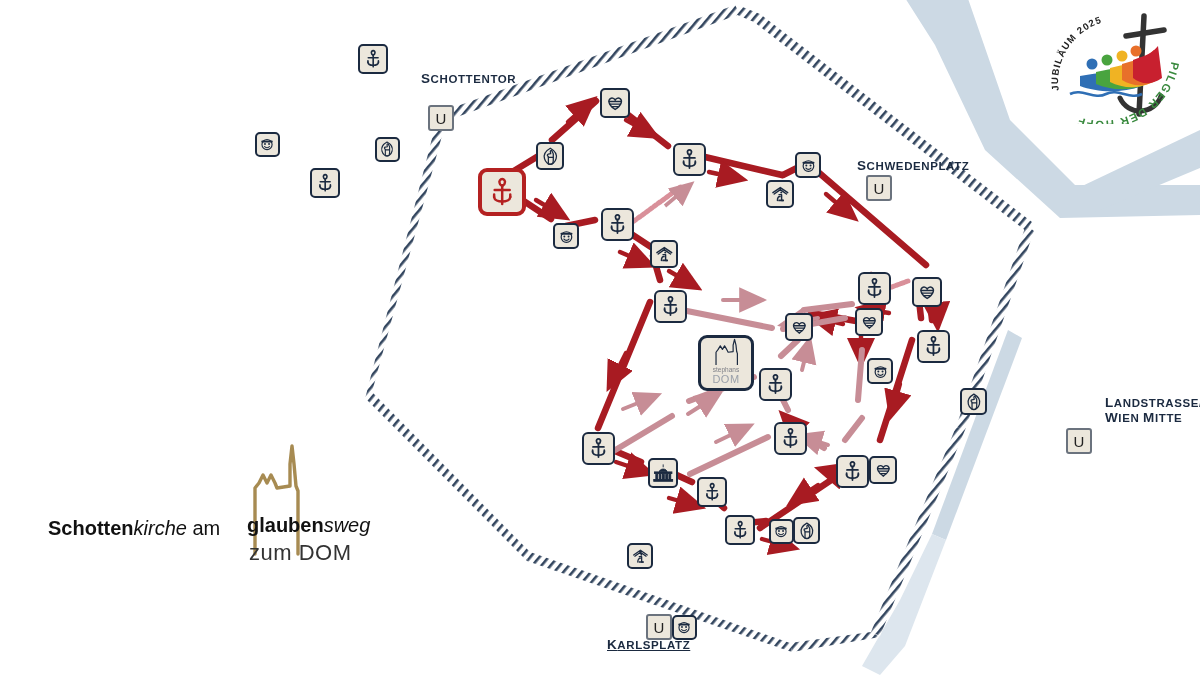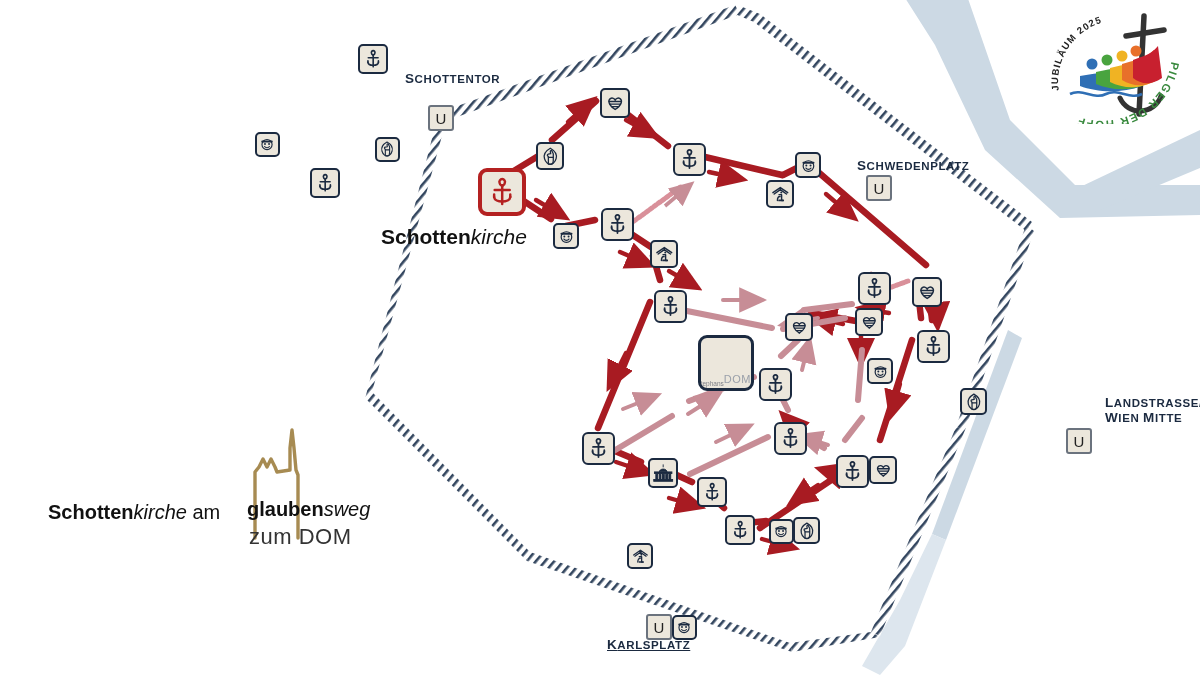--- a/index.html
+++ b/index.html
@@ -10,21 +10,21 @@
   .lbl{position:absolute;font-family:"Liberation Sans",sans-serif;color:#1b2a40;
        font-weight:bold;letter-spacing:.6px;white-space:pre;}
   .lbl.station{font-size:11.5px;font-variant:small-caps;text-transform:uppercase;}
   .lbl.station .big{font-size:13.5px;}
 
   .kirche-label{position:absolute;left:381px;top:225px;font-size:21px;color:#111;white-space:nowrap;}
   .kirche-label b{font-weight:bold;}
   .kirche-label i{font-style:italic;font-weight:normal;}
 
   
-  #brand{position:absolute;left:48px;top:476px;width:400px;height:90px;}
+  #brand{position:absolute;left:48px;top:492px;width:400px;height:90px;}
   #brand .line1{position:absolute;left:0;top:25px;font-size:20px;color:#111;white-space:nowrap;}
   #brand .line1 b{font-weight:bold;} #brand .line1 i{font-style:italic;}
   #brand .l2a{position:absolute;left:199px;top:22px;font-size:20px;white-space:nowrap;color:#111;}
   #brand .l2a b{font-weight:bold;} #brand .l2a i{font-style:italic;font-weight:normal;}
   #brand .l2b{position:absolute;left:201px;top:48px;font-size:22px;color:#333;letter-spacing:.5px;white-space:nowrap;font-weight:300;}
   #brandsil{position:absolute;left:180px;top:-56px;width:120px;height:120px;}
 
   
   #logo{position:absolute;left:1040px;top:2px;width:158px;height:122px;}
 </style>
@@ -522,52 +522,49 @@
       <circle cx="16" cy="17" r="9"></circle>
       <path d="M7.5 11.5 L24.5 11.5" stroke-width="3.4"></path>
       <circle cx="12.4" cy="16" r="1.7" fill="#1b2a40" stroke="none"></circle>
       <circle cx="19.6" cy="16" r="1.7" fill="#1b2a40" stroke="none"></circle>
       <path d="M11.8 20.5 C13.5 23.2 18.5 23.2 20.2 20.5"></path>
     </g>
           </svg></span>
       </div>
     </div>
 
-  <div id="domMarker" style="position: absolute; left: 698px; top: 335px; width: 56px; height: 56px; background: rgb(236, 231, 220); border: 3px solid rgb(27, 42, 64); border-radius: 9px; box-sizing: border-box; display: flex; flex-direction: row; align-items: flex-end; justify-content: flex-end; overflow: hidden;">
+  <div id="domMarker" style="position: absolute; left: 698px; top: 335px; width: 56px; height: 56px; background: rgb(236, 231, 220); border: 3px solid rgb(27, 42, 64); border-radius: 9px; box-sizing: border-box; display: flex; flex-direction: column; align-items: center; justify-content: flex-end; overflow: hidden;">
       <svg viewBox="0 0 56 40" style="width:100%;height:30px;">
      <path d="M14,38 L14,20 L17,16 L20,11 L23,16 L26,11 L29,16 L31,20 L38,19 L38,10 L40,2 L42,10 L43,19 L44,22 L44,38" fill="none" stroke="#1b2a40" stroke-width="1.7" stroke-linejoin="round"></path>
    </svg>
    <div style="font-size:6.5px;color:#7d7f86;line-height:1;margin-bottom:1px;font-family:'Liberation Sans',sans-serif;">stephans</div>
    <div style="font-size:11px;color:#9aa0aa;line-height:1;margin-bottom:3px;letter-spacing:.5px;font-family:'Liberation Sans',sans-serif;">DOM</div>
     </div>
 
   <div id="labels">
-      <div class="lbl station" style="left: 405px; top: 71px; text-align: center;"><div><span class="big">S</span>CHOTTENTOR</div></div>
+      <div class="lbl station" style="left: 421px; top: 71px; text-align: center;"><div><span class="big">S</span>CHOTTENTOR</div></div>
       <div class="lbl station" style="left: 857px; top: 158px;"><div><span class="big">S</span>CHWEDENPLATZ</div></div>
       <div class="lbl station" style="left: 1105px; top: 395px;"><div><span class="big">L</span>ANDSTRASSE<span class="big">/</span></div><div><span class="big">W</span>IEN <span class="big">M</span>ITTE</div></div>
       <div class="lbl station" style="left: 607px; top: 637px; text-decoration: underline;"><div><span class="big">K</span>ARLSPLATZ</div></div>
     </div>
   <div id="metro">
       <div style="position: absolute; left: 428px; top: 105px; width: 26px; height: 26px; background: rgb(236, 231, 220); border: 2px solid rgb(107, 115, 126); border-radius: 3px; box-sizing: border-box; display: flex; align-items: center; justify-content: center; font-size: 15px; color: rgb(34, 34, 34); font-family: &quot;Liberation Sans&quot;, sans-serif;">
         <span>U</span>
       </div>
       <div style="position: absolute; left: 866px; top: 175px; width: 26px; height: 26px; background: rgb(236, 231, 220); border: 2px solid rgb(107, 115, 126); border-radius: 3px; box-sizing: border-box; display: flex; align-items: center; justify-content: center; font-size: 15px; color: rgb(34, 34, 34); font-family: &quot;Liberation Sans&quot;, sans-serif;">
         <span>U</span>
       </div>
       <div style="position: absolute; left: 1066px; top: 428px; width: 26px; height: 26px; background: rgb(236, 231, 220); border: 2px solid rgb(107, 115, 126); border-radius: 3px; box-sizing: border-box; display: flex; align-items: center; justify-content: center; font-size: 15px; color: rgb(34, 34, 34); font-family: &quot;Liberation Sans&quot;, sans-serif;">
         <span>U</span>
       </div>
       <div style="position: absolute; left: 646px; top: 614px; width: 26px; height: 26px; background: rgb(236, 231, 220); border: 2px solid rgb(107, 115, 126); border-radius: 3px; box-sizing: border-box; display: flex; align-items: center; justify-content: center; font-size: 15px; color: rgb(34, 34, 34); font-family: &quot;Liberation Sans&quot;, sans-serif;">
         <span>U</span>
       </div>
     </div>
 
-  <div class="kirche-label">
-    <b>Schotten</b><i>kirche</i>
-  </div>
 
   <div id="brand">
     <svg id="brandsil" viewBox="0 0 120 120">
       <path d="M27,118 L27,52 L31,47 L35,39 L39,47 L43,39 L47,47 L49,52 L62,50 L62,28 L64,10 L66,28 L68,50 L70,55 L70,118" fill="none" stroke="#a78b52" stroke-width="3.4" stroke-linejoin="round" stroke-linecap="round"></path>
     </svg>
     <div class="line1"><b>Schotten</b><i>kirche</i><span> am</span></div>
     <div class="l2a"><b>glauben</b><i>sweg</i></div>
     <div class="l2b">zum DOM</div>
   </div>
 

